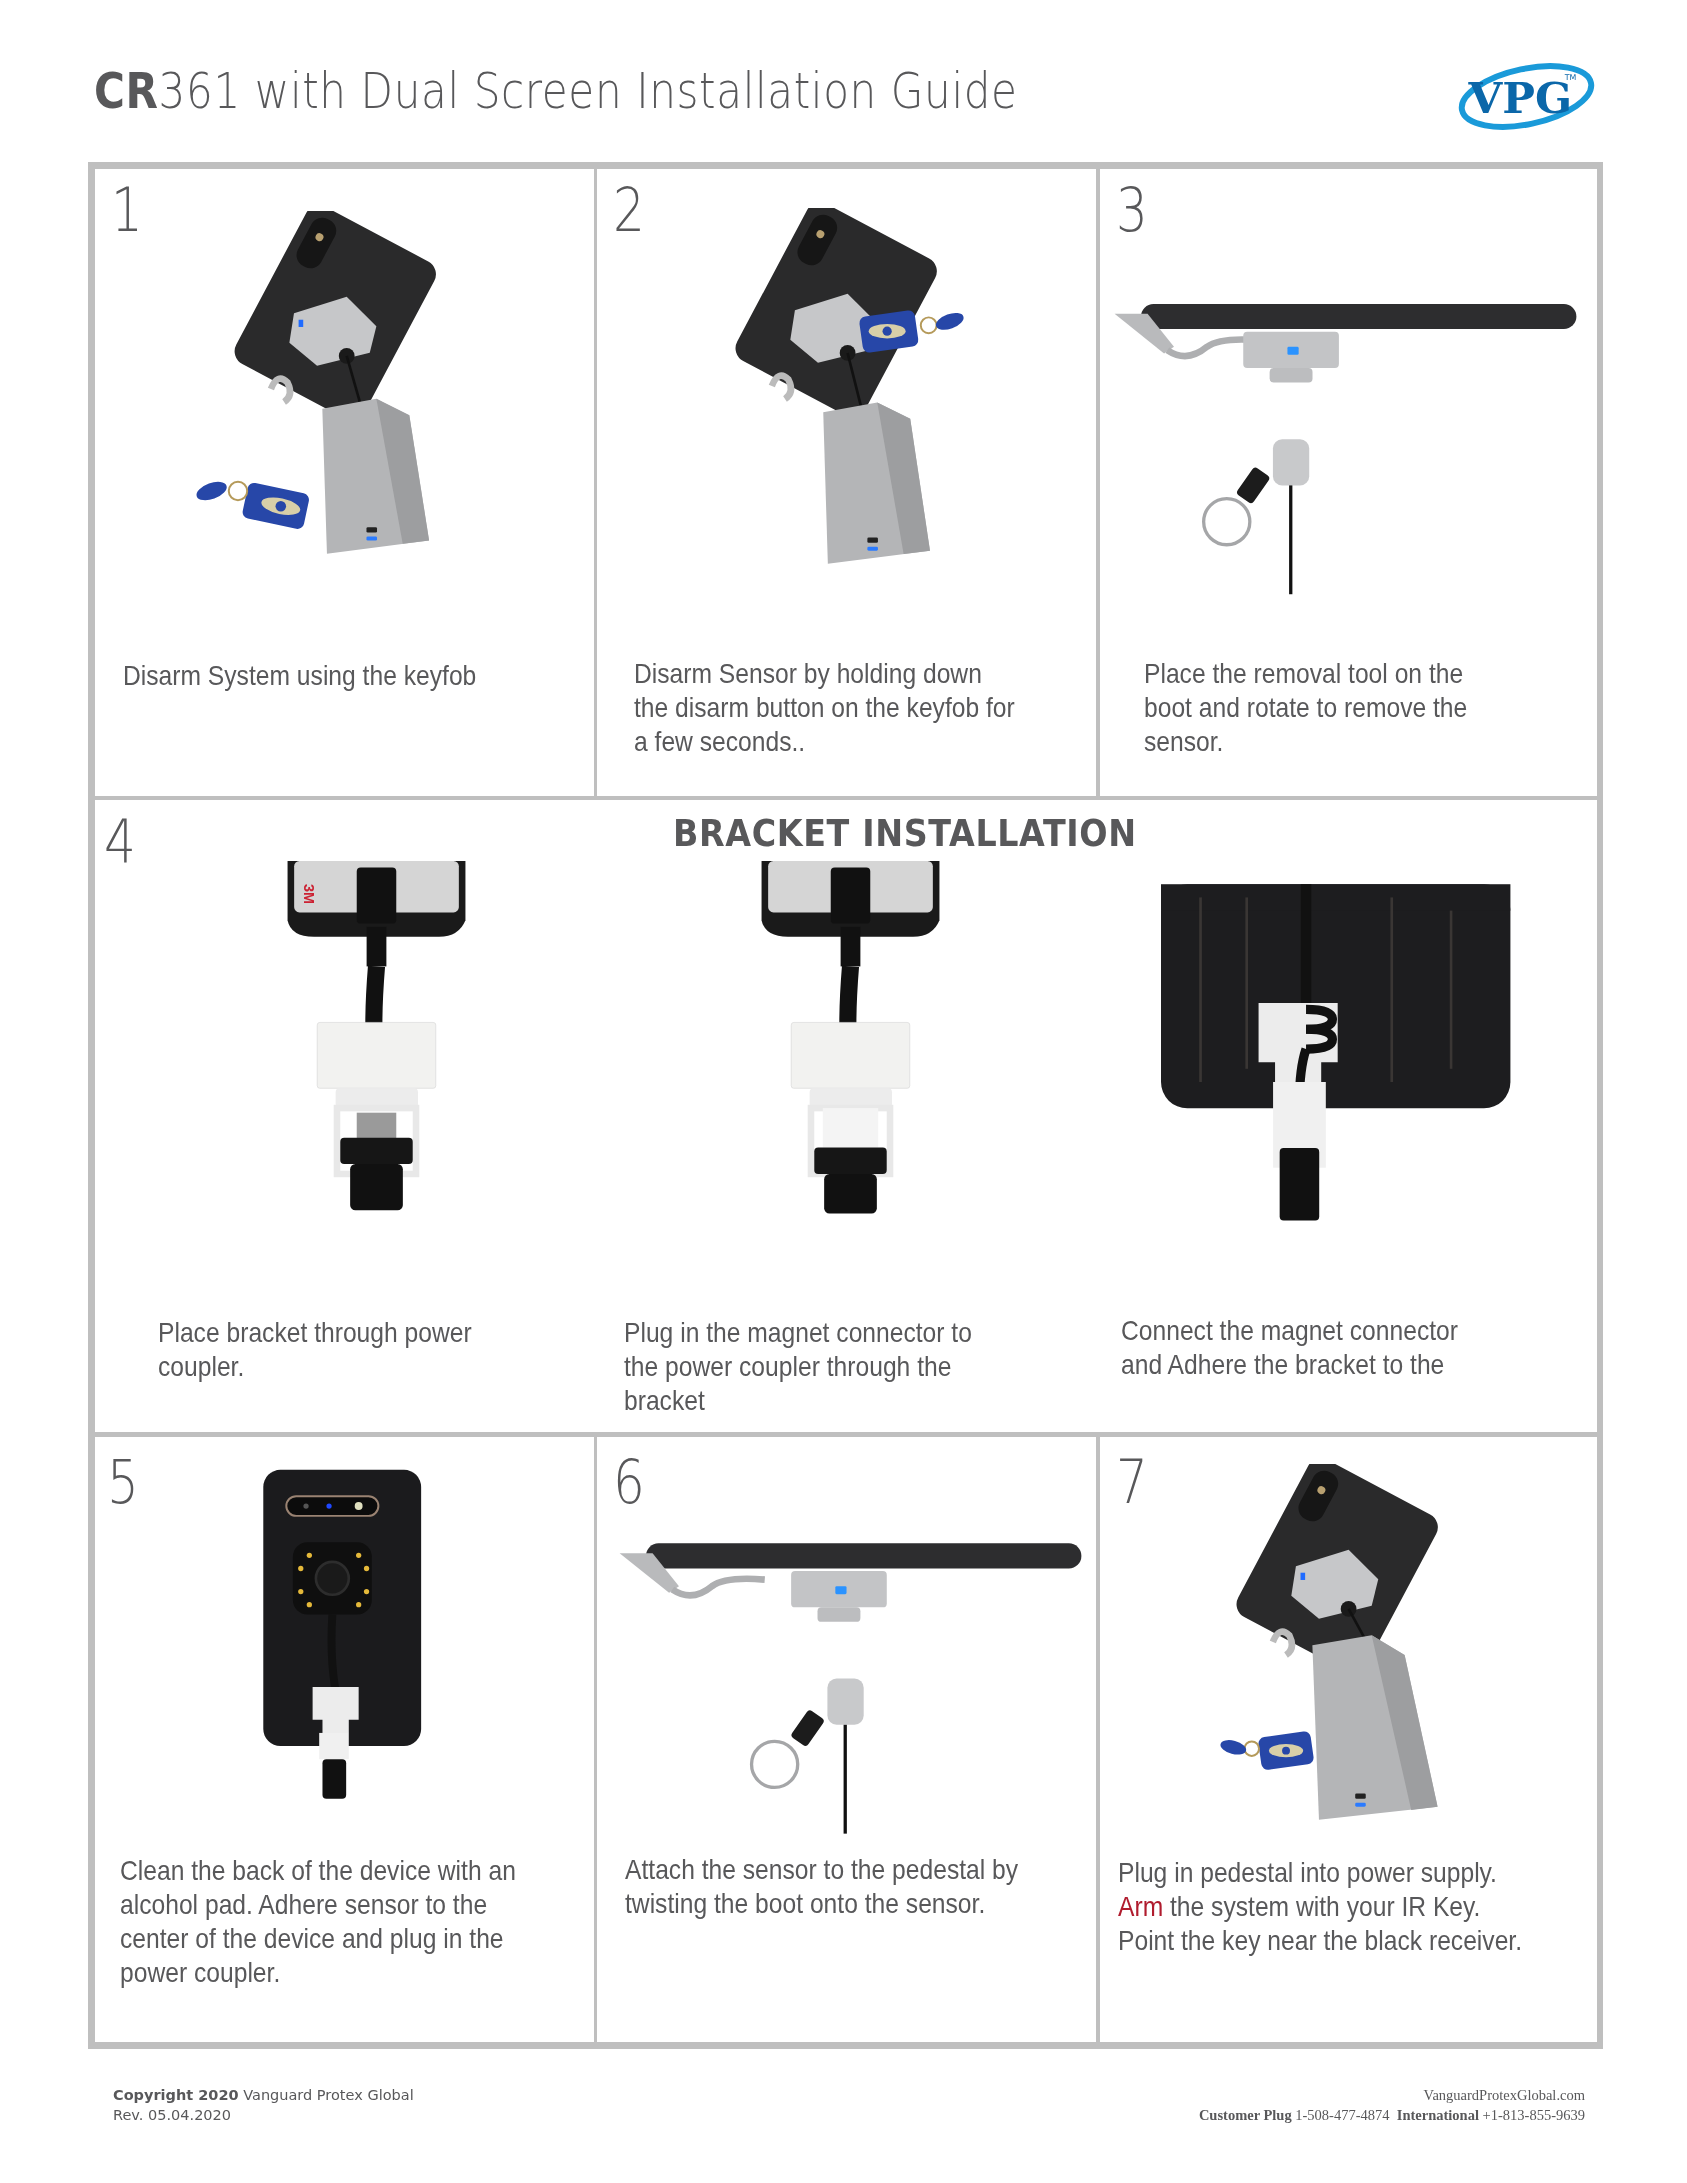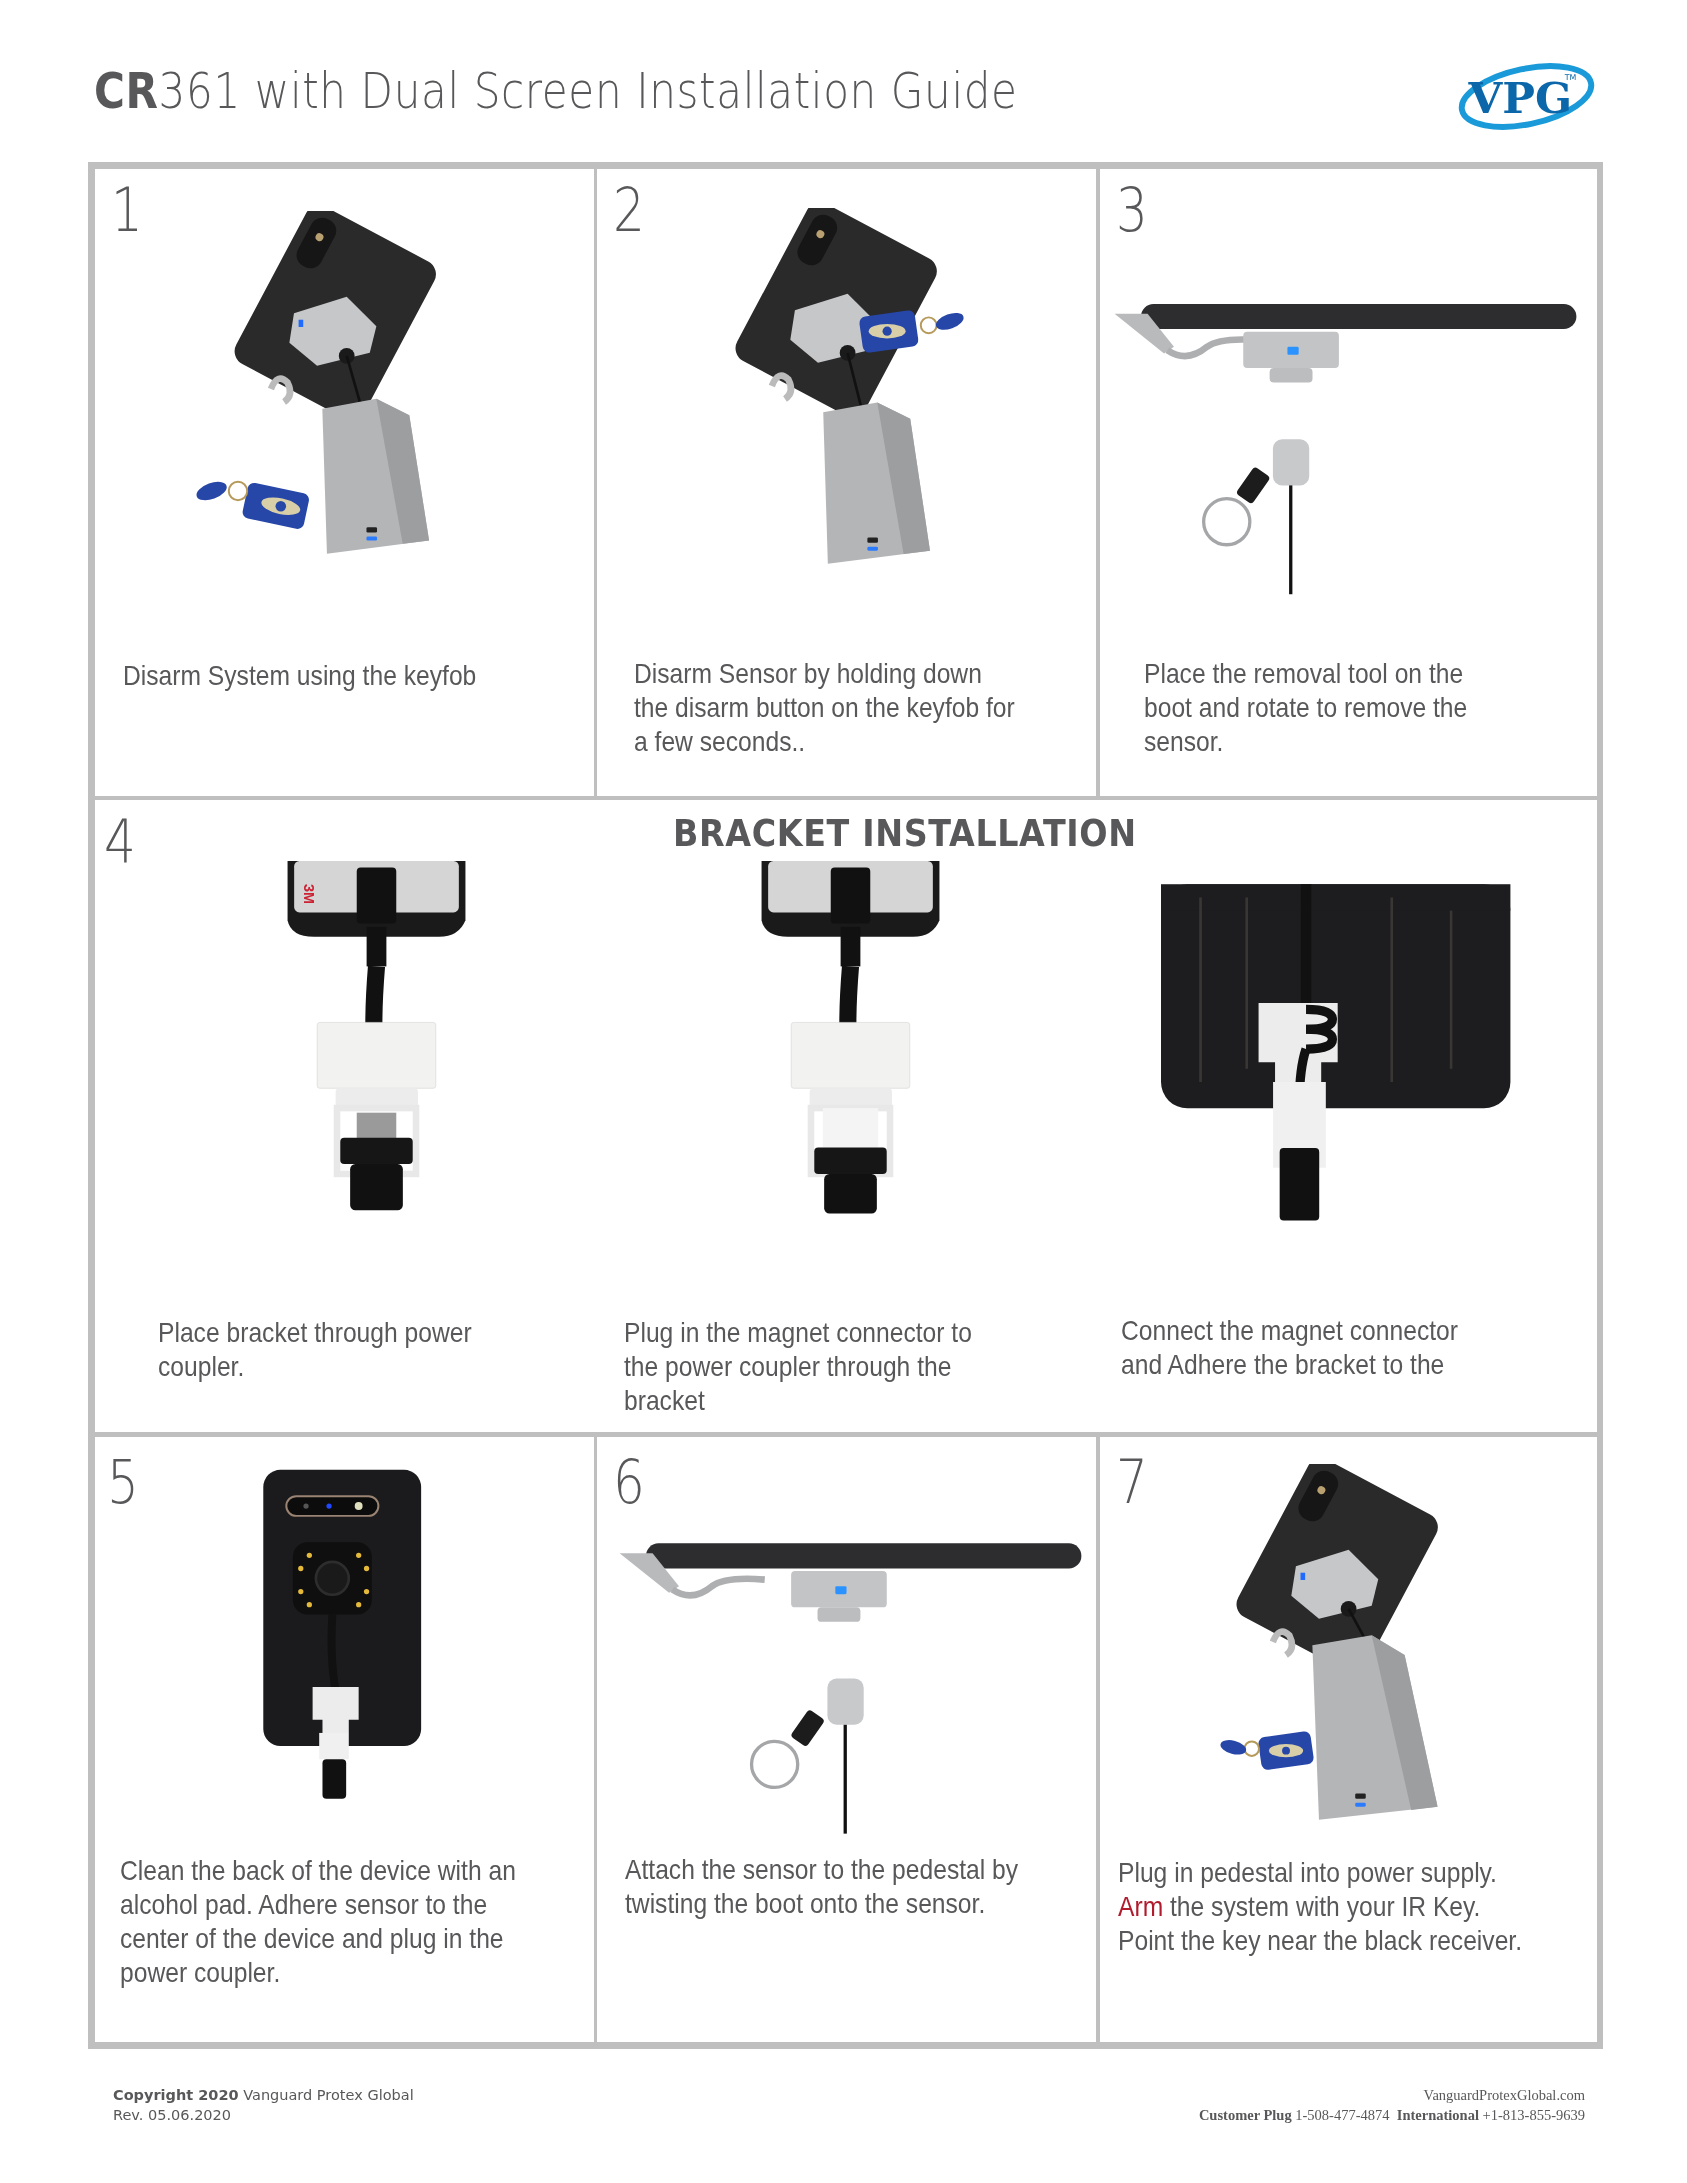--- a/index.html
+++ b/index.html
@@ -251,21 +251,21 @@
   <rect x="255" y="514" width="16" height="6" rx="2" fill="#2b7bff"></rect>
   <rect x="110" y="410" width="80" height="50" rx="10" transform="rotate(-8 150 435)" fill="#2747a8"></rect>
   <ellipse cx="150" cy="435" rx="26" ry="10" fill="#d8cfa8"></ellipse>
   <circle cx="150" cy="435" r="6" fill="#2747a8"></circle>
   <circle cx="98" cy="432" r="11" fill="none" stroke="#b59a5a" stroke-width="3"></circle>
   <ellipse cx="70" cy="430" rx="20" ry="10" transform="rotate(15 70 430)" fill="#2747a8"></ellipse>
 </svg>
 
 <div class="footer-left">
   <div><b>Copyright 2020</b><span> Vanguard Protex Global</span></div>
-  <div>Rev. 05.06.2020</div>
+  <div>Rev. 05.04.2020</div>
 </div>
 <div class="footer-right">
   <div>VanguardProtexGlobal.com</div>
   <div>
     <b>Customer Plug</b><span> 1-508-477-4874</span>&nbsp;
     <b>International</b><span> +1-813-855-9639</span>
   </div>
 </div>
 
 

